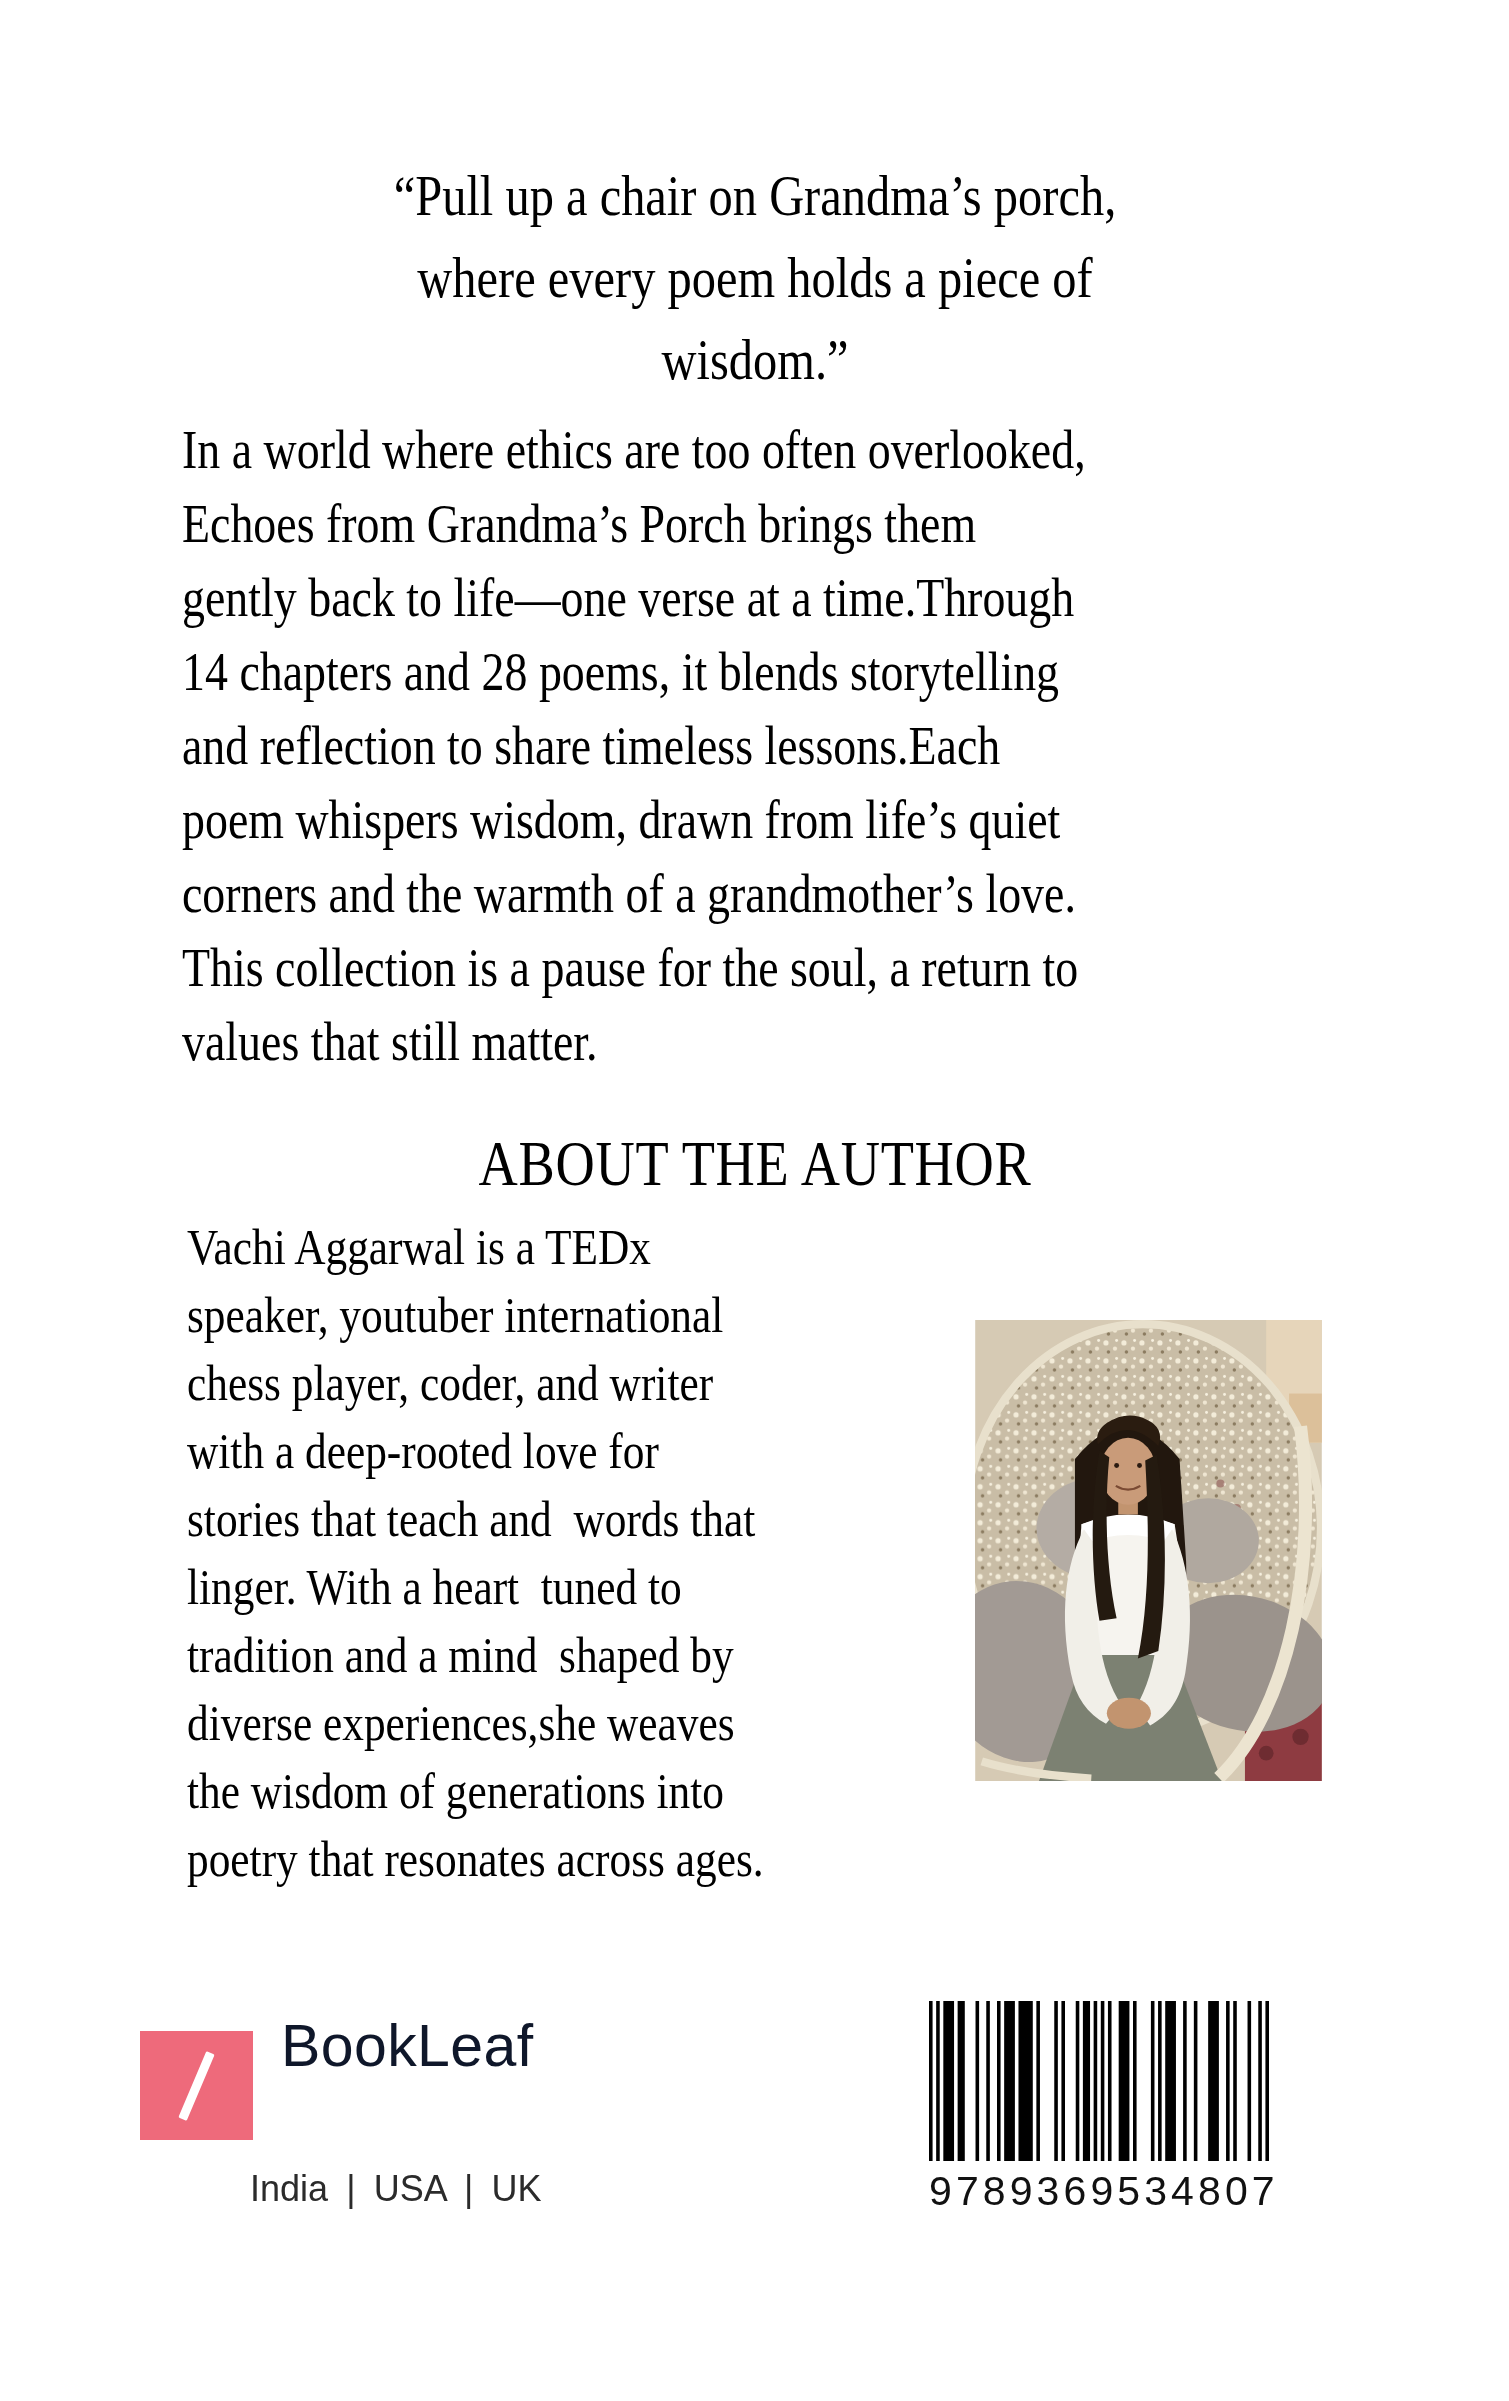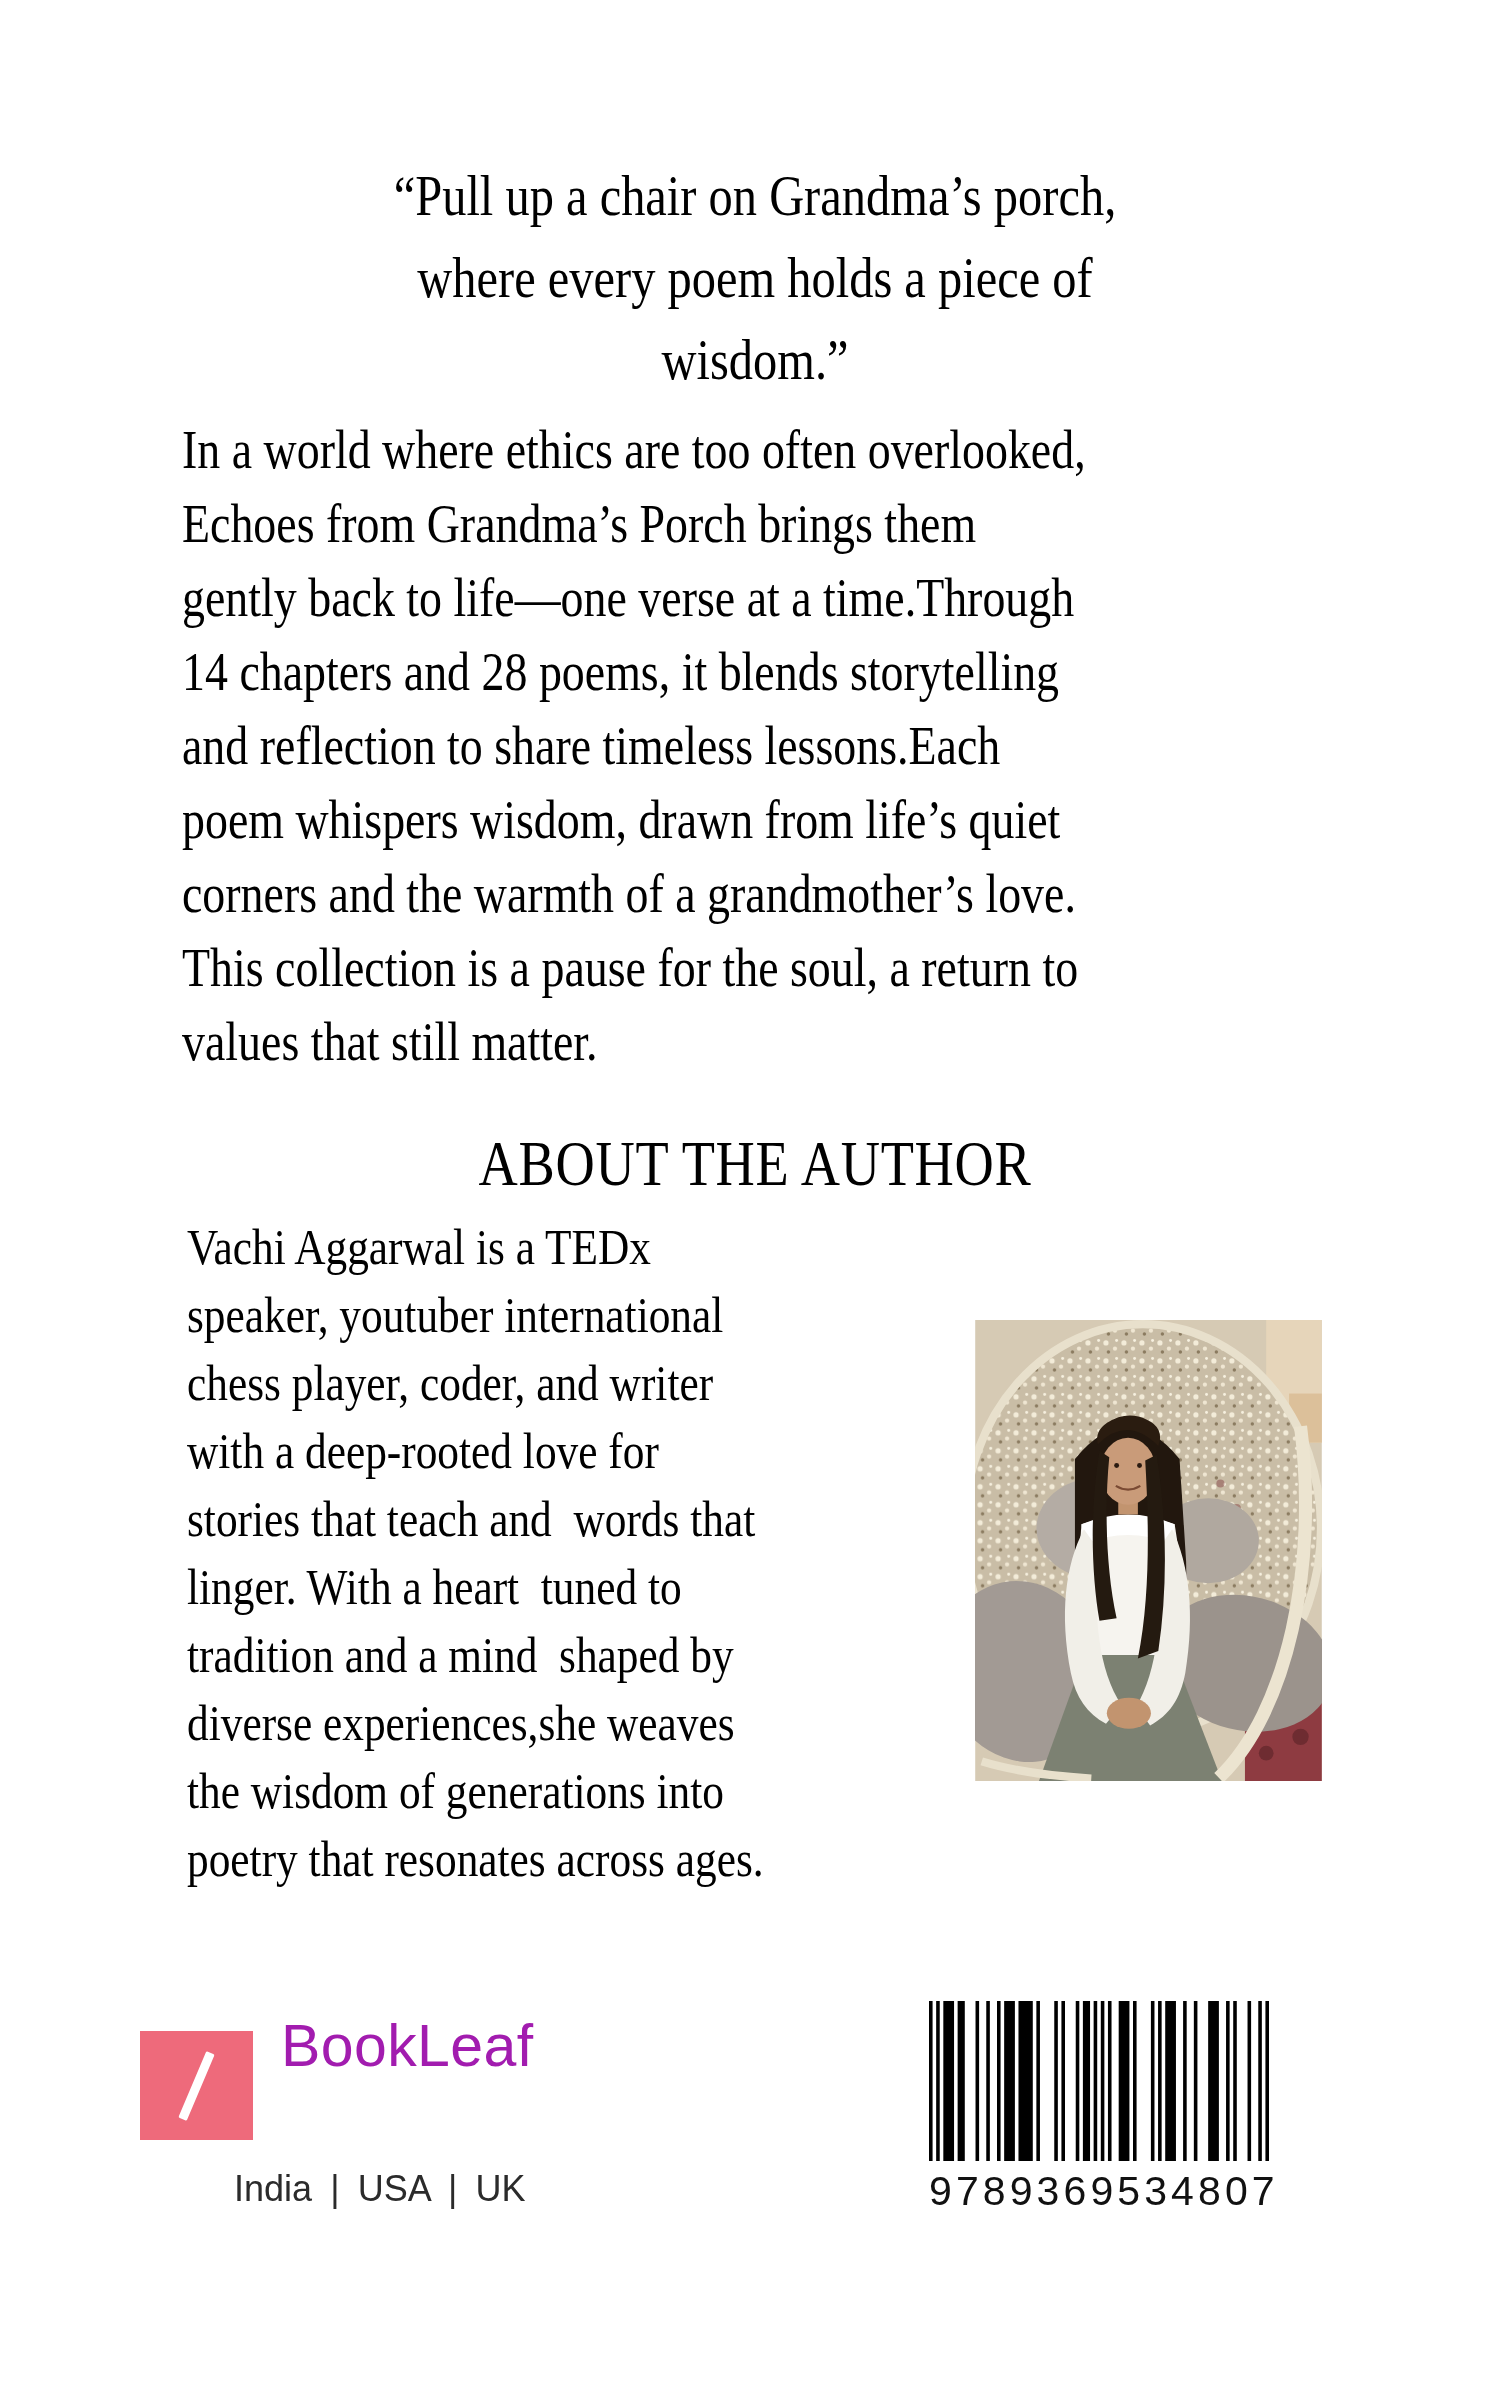--- a/index.html
+++ b/index.html
@@ -43,25 +43,25 @@
   .logo-square{
     position:absolute;left:140px;top:2031px;width:113px;height:109px;
   }
   .logo-slash{
     position:absolute;left:52px;top:19px;width:9px;height:72px;
     background:#ffffff;border-radius:1.6px;transform:rotate(23deg);
   }
   .publisher-name{
     position:absolute;left:281px;top:2014px;
     font-family:"Liberation Sans","DejaVu Sans",sans-serif;
-    font-size:59px;line-height:65px;color:#a21caf;font-weight:normal;
+    font-size:59px;line-height:65px;color:#0f172a;font-weight:normal;
     letter-spacing:0.4px;
   }
   .publisher-regions{
-    position:absolute;left:234px;top:2168px;width:524px;
+    position:absolute;left:250px;top:2168px;width:524px;
     font-family:"Liberation Sans","DejaVu Sans",sans-serif;
     font-size:36px;color:#2b2b2b;word-spacing:8.2px;text-align:left;
   }
   .barcode-wrap{
     position:absolute;left:929px;top:2001px;width:340px;height:213px;
     background:#ffffff;
   }
   .barcode-bars{width:340px;height:160px;display:block;}
   .barcode-bars rect{fill:#000;}
   .barcode-number{

